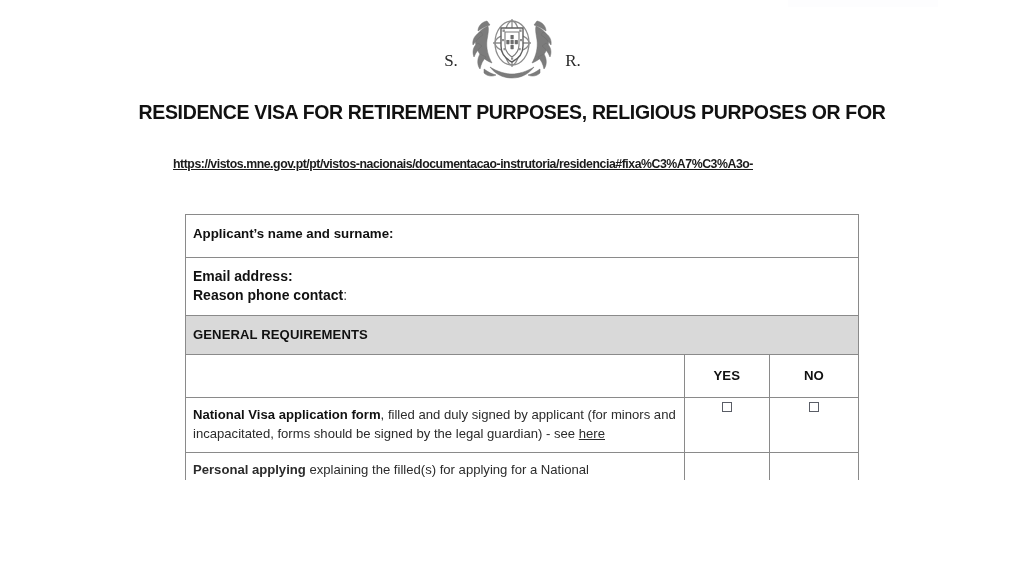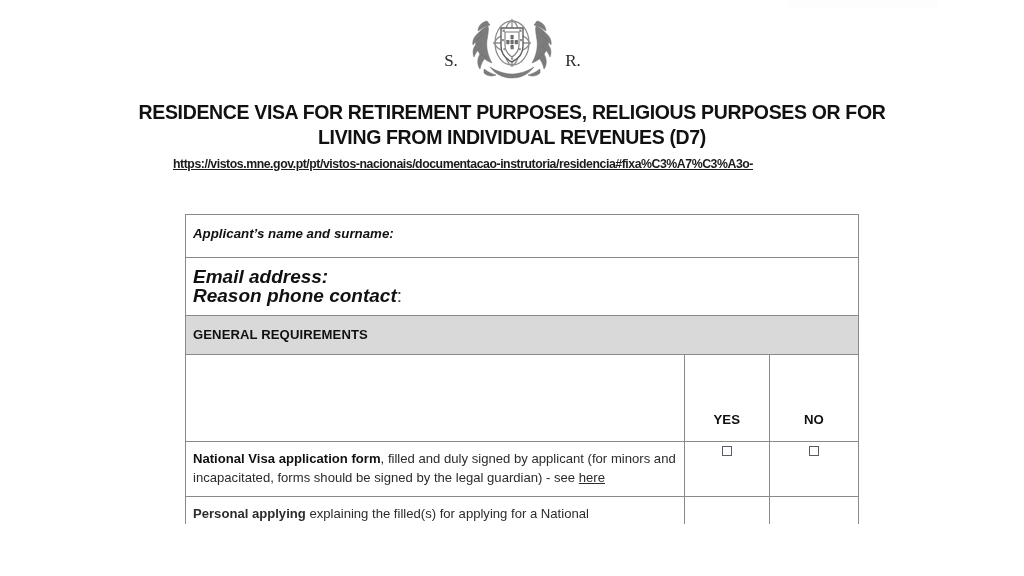--- a/index.html
+++ b/index.html
@@ -103,32 +103,31 @@
     table-layout: fixed;
   }
   .form-table td {
     border: 1.1px solid #8a8a8a;
     vertical-align: top;
     padding: 0;
     background: #ffffff;
   }
   .cell-pad {
     padding: 9px 7px 10px 7px;
-    font-size: 19px;
+    font-size: 14px;
     line-height: 19px;
   }
   .cell-pad-tall {
     padding: 9px 7px 14px 7px;
     font-size: 13.3px;
     line-height: 19px;
   }
   .lbl-bold {
     font-weight: bold;
     color: #111111;
-    font-style: italic;
   }
   .lbl-reg {
     font-weight: normal;
     color: #3a3a3a;
   }
   .row-head td {
     background: #d9d9d9;
   }
   .head-pad {
     padding: 11px 7px 12px 7px;
@@ -137,21 +136,20 @@
     letter-spacing: 0.1px;
     color: #111111;
     border-radius: 18px;
   }
   .yn-pad {
     padding: 13px 0 14px 0;
     text-align: center;
     font-size: 13.2px;
     font-weight: bold;
     color: #111111;
-    margin-top: 44px;
   }
   .req-pad {
     padding: 8px 8px 9px 7px;
     font-size: 13.1px;
     line-height: 18.6px;
     text-align: justify;
     color: #2c2c2c;
   }
   .req-pad b {
     color: #111111;
@@ -248,21 +246,20 @@
           </g>
         </g>
       </svg>
     </div>
 
     <div class="crest-letter">R.</div>
   </div>
 
   <div class="title-block">
     <div class="title-line">RESIDENCE VISA FOR RETIREMENT PURPOSES, RELIGIOUS PURPOSES OR FOR</div>
-    <div class="title-line">LIVING FROM INDIVIDUAL REVENUES (D7)</div>
   </div>
 
   <div class="url-block">
     <span class="url-line">https://vistos.mne.gov.pt/pt/vistos-nacionais/documentacao-instrutoria/residencia#fixa%C3%A7%C3%A3o-</span>
   </div>
 
   <table class="form-table">
     <colgroup>
       <col style="width:498px">
       <col style="width:85px">

